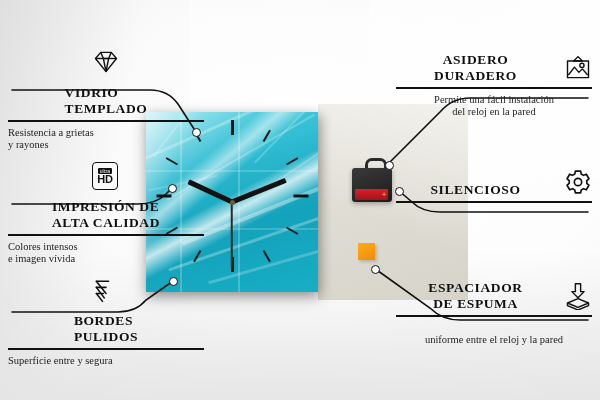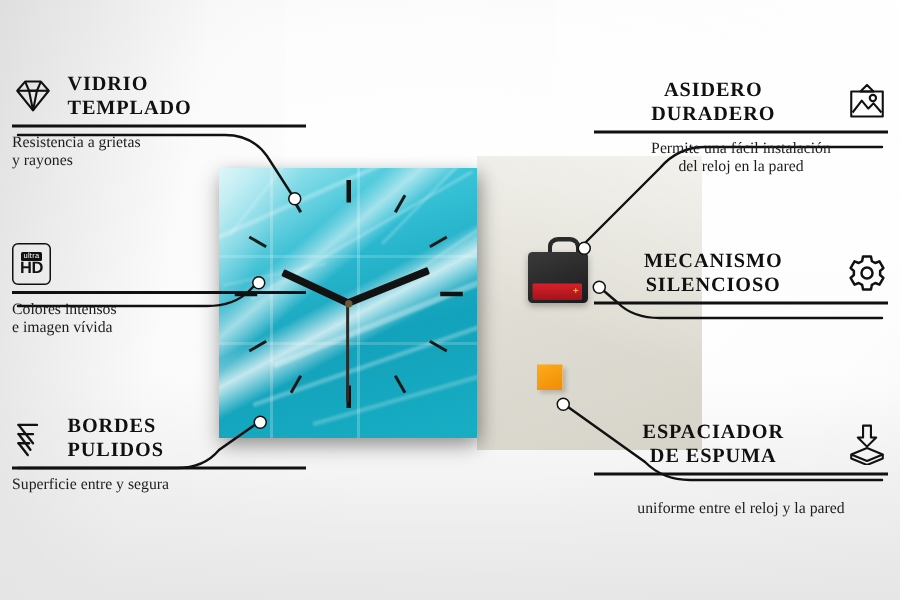--- a/index.html
+++ b/index.html
@@ -88,21 +88,21 @@
   #links{position:absolute;left:0;top:0;width:600px;height:400px;pointer-events:none;}
   .dot{
     position:absolute;width:9px;height:9px;border-radius:50%;
     background:#fff;border:1.6px solid #111;box-sizing:border-box;
   }
 
   
   .feat{position:absolute;width:196px;}
   .feat.left{left:8px;text-align:left;}
   .feat.right{right:8px;text-align:center;}
-  .feat-head{display:flex;align-items:center;gap:9px;}
+  .feat-head{display:flex;align-items:center;gap:9px;flex-direction:column;}
   .feat.right .feat-head{flex-direction:row-reverse;}
   .feat-title{
     font-family:"Liberation Serif", serif;
     font-weight:bold;font-size:13.5px;line-height:15.5px;
     letter-spacing:.6px;color:#101010;text-transform:uppercase;
     flex:1;
   }
   .feat-rule{height:1.6px;background:#111;margin:4px 0 5px;}
   .feat-sub{
     font-family:"Liberation Serif", serif;
@@ -228,20 +228,24 @@
   </div>
 
   <div class="feat left" style="top:162px;">
     <div class="feat-head">
       <span class="icon">
         <span class="hd-badge">
           <span class="hd-top">ultra</span>
           <span class="hd-main">HD</span>
         </span>
       </span>
+      <span class="feat-title">
+        <span>IMPRESIÓN DE</span><br>
+        <span>ALTA CALIDAD</span>
+      </span>
     </div>
     <div class="feat-rule"></div>
     <div class="feat-sub">
       <span>Colores intensos</span><br>
       <span>e imagen vívida</span>
     </div>
   </div>
 
   <div class="feat left" style="top:276px;">
     <div class="feat-head">
@@ -296,21 +300,21 @@
     <div class="feat-head">
       <span class="icon">
         <svg viewBox="0 0 32 32">
             <g fill="none" stroke="#111" stroke-width="1.9" stroke-linejoin="round">
           <path d="M13,3.5 h6 l.7,3.4 2.6,1.5 3.2,-1.3 3,5.2 -2.5,2.2 0,3 2.5,2.2 -3,5.2 -3.2,-1.3 -2.6,1.5 -.7,3.4 h-6 l-.7,-3.4 -2.6,-1.5 -3.2,1.3 -3,-5.2 2.5,-2.2 0,-3 -2.5,-2.2 3,-5.2 3.2,1.3 2.6,-1.5 z"></path>
           <circle cx="16" cy="16" r="4.2"></circle>
         </g>
           </svg>
       </span>
       <span class="feat-title">
-        <span>MECANISMO</span><br>
+        <br>
         <span>SILENCIOSO</span>
       </span>
     </div>
     <div class="feat-rule"></div>
   </div>
 
   <div class="feat right" style="top:280px;">
     <div class="feat-head">
       <span class="icon">
         <svg viewBox="0 0 32 32">

